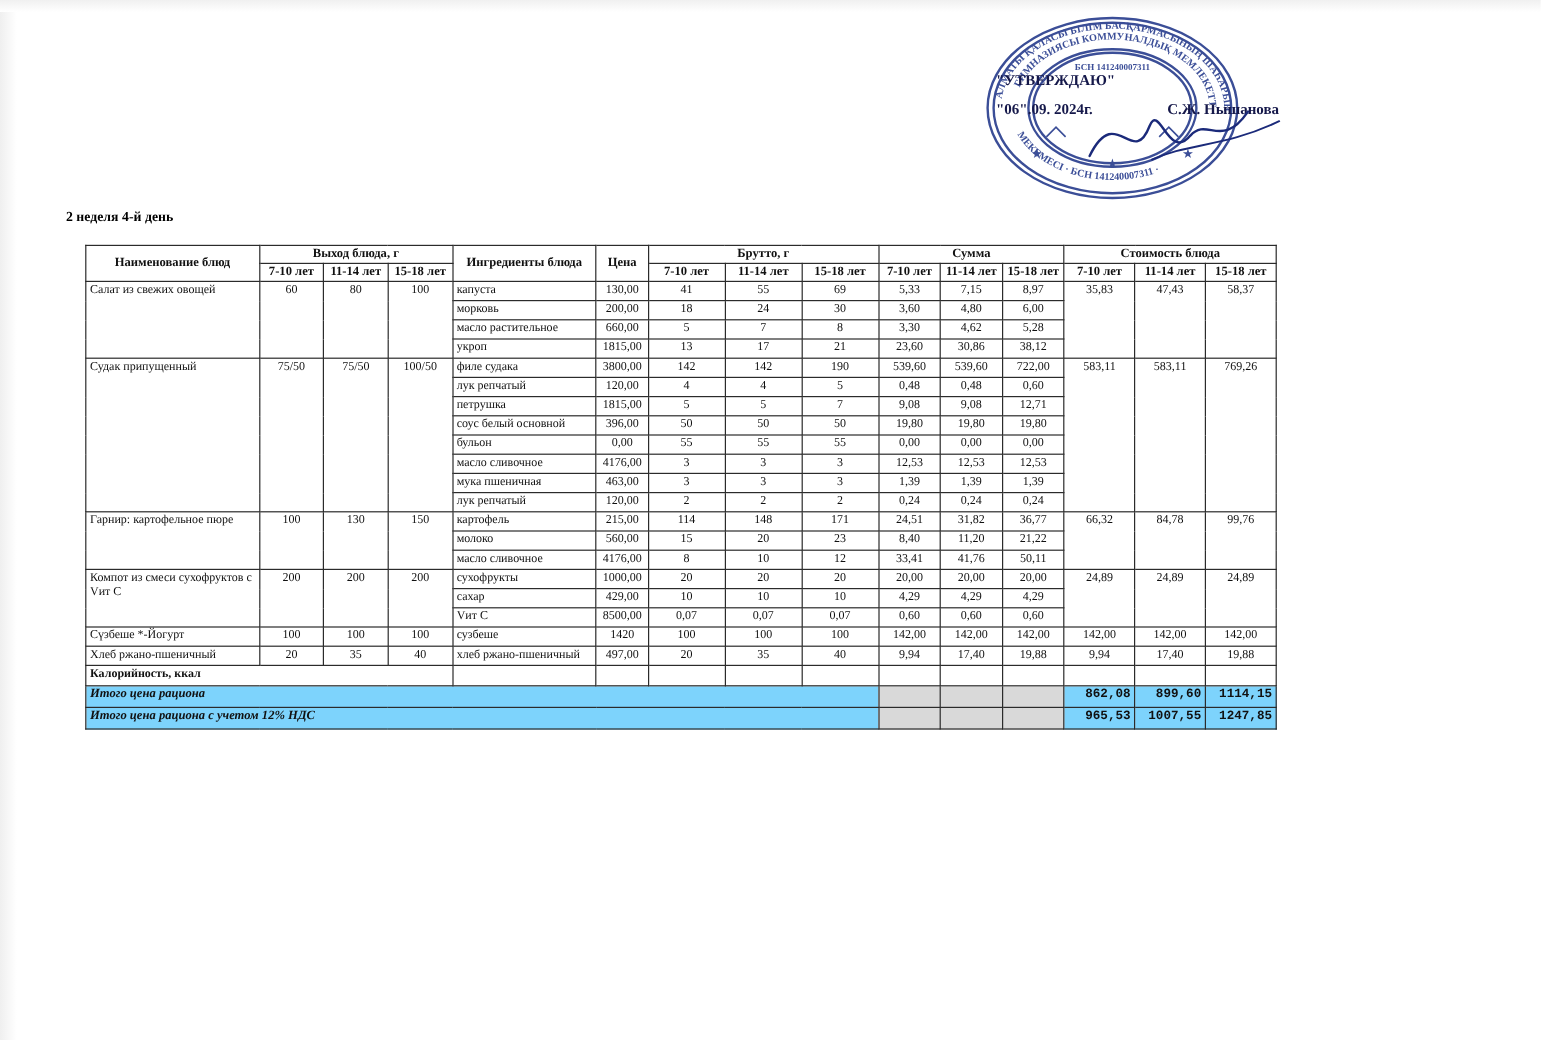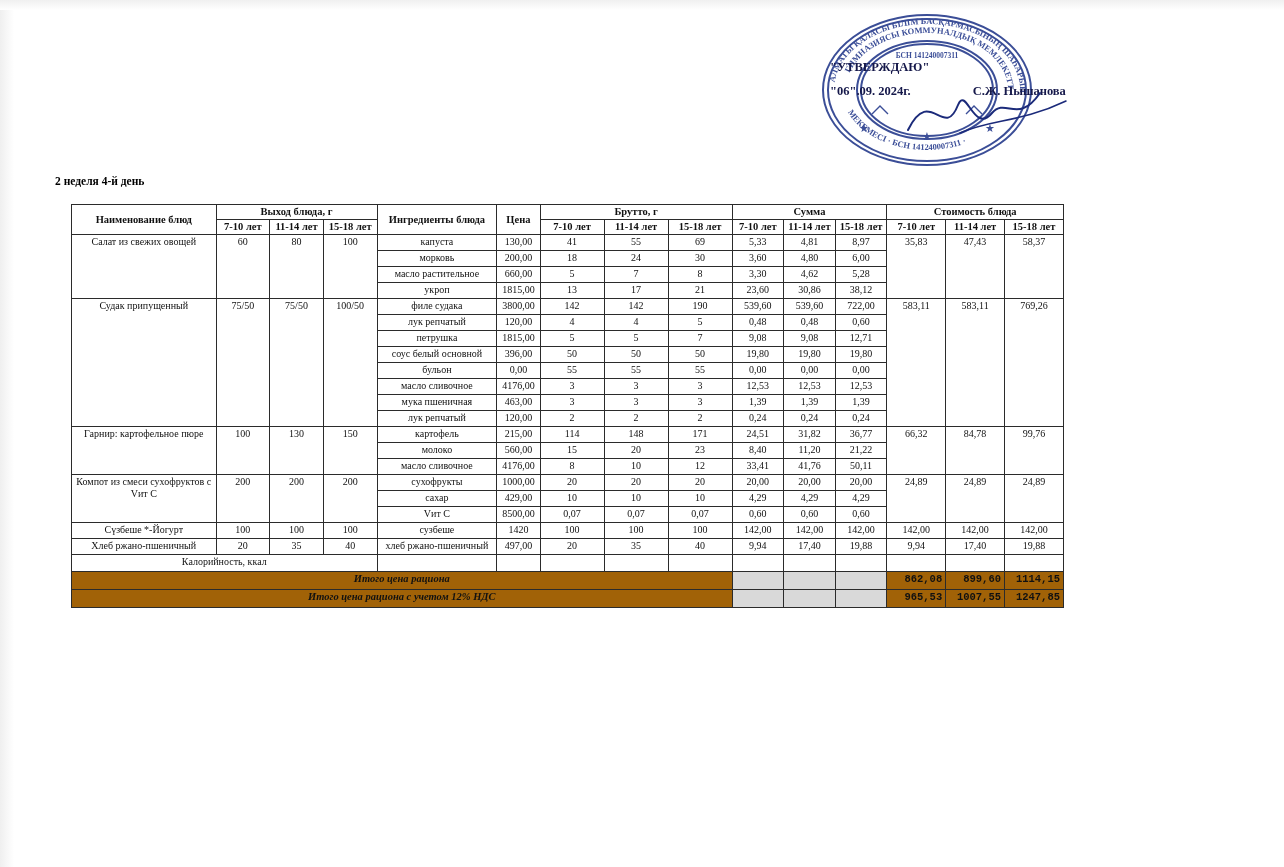--- a/index.html
+++ b/index.html
@@ -89,37 +89,37 @@
     vertical-align: top;
     line-height: 1.15;
   }
   table.menu th {
     text-align: center;
     font-weight: bold;
     vertical-align: middle;
     font-size: 10.5px;
   }
   td.c { text-align: center; }
-  td.l { text-align: center; }
+  td.l { text-align: left; }
 
   tr.data-row td { height: 13px; }
 
   
   tr.total-row td {
     font-style: italic;
     font-weight: bold;
     font-size: 10.5px;
-    background: #a16207;
+    background: #7dd3fc;
     height: 15px;
   }
   tr.total-row td.val { text-align: right; font-style: normal; font-family: Liberation Mono, monospace; }
   tr.total-row td.blank { background: #d9d9d9; }
 
   tr.calories-row td {
-    font-weight: normal;
+    font-weight: bold;
     height: 14px;
   }
 
   
   col.w-name   { width: 140px; }
   col.w-out    { width: 52px; }
   col.w-ingr   { width: 116px; }
   col.w-price  { width: 42px; }
   col.w-gross  { width: 62px; }
   col.w-sum    { width: 50px; }
@@ -238,21 +238,21 @@
           <td class="l" rowspan="4">Салат из свежих овощей</td>
           <td class="c" rowspan="4">60</td>
           <td class="c" rowspan="4">80</td>
           <td class="c" rowspan="4">100</td>
           <td class="l">капуста</td>
           <td class="c">130,00</td>
           <td class="c">41</td>
           <td class="c">55</td>
           <td class="c">69</td>
           <td class="c">5,33</td>
-          <td class="c">4,81</td>
+          <td class="c">7,15</td>
           <td class="c">8,97</td>
           <td class="c" rowspan="4">35,83</td>
           <td class="c" rowspan="4">47,43</td>
           <td class="c" rowspan="4">58,37</td>
         </tr>
         <tr class="data-row">
           <td class="l">морковь</td>
           <td class="c">200,00</td>
           <td class="c">18</td>
           <td class="c">24</td>

